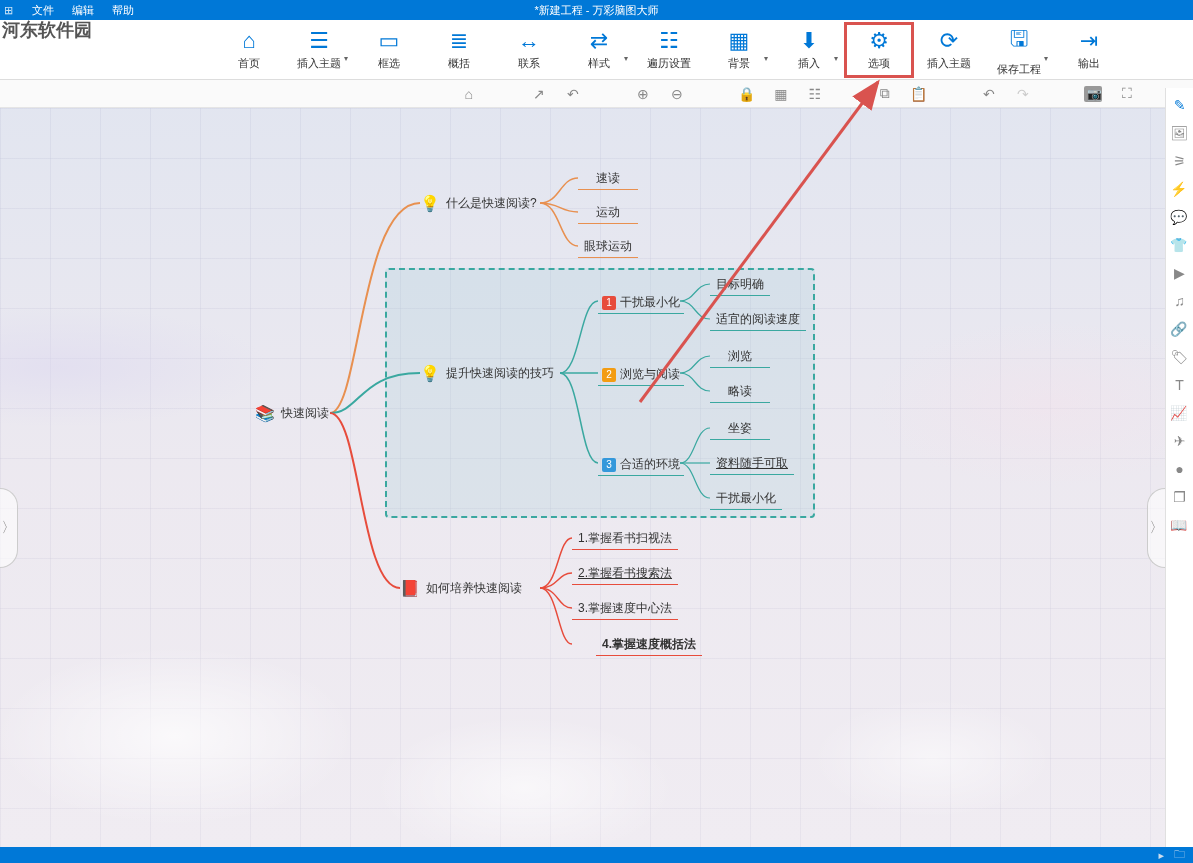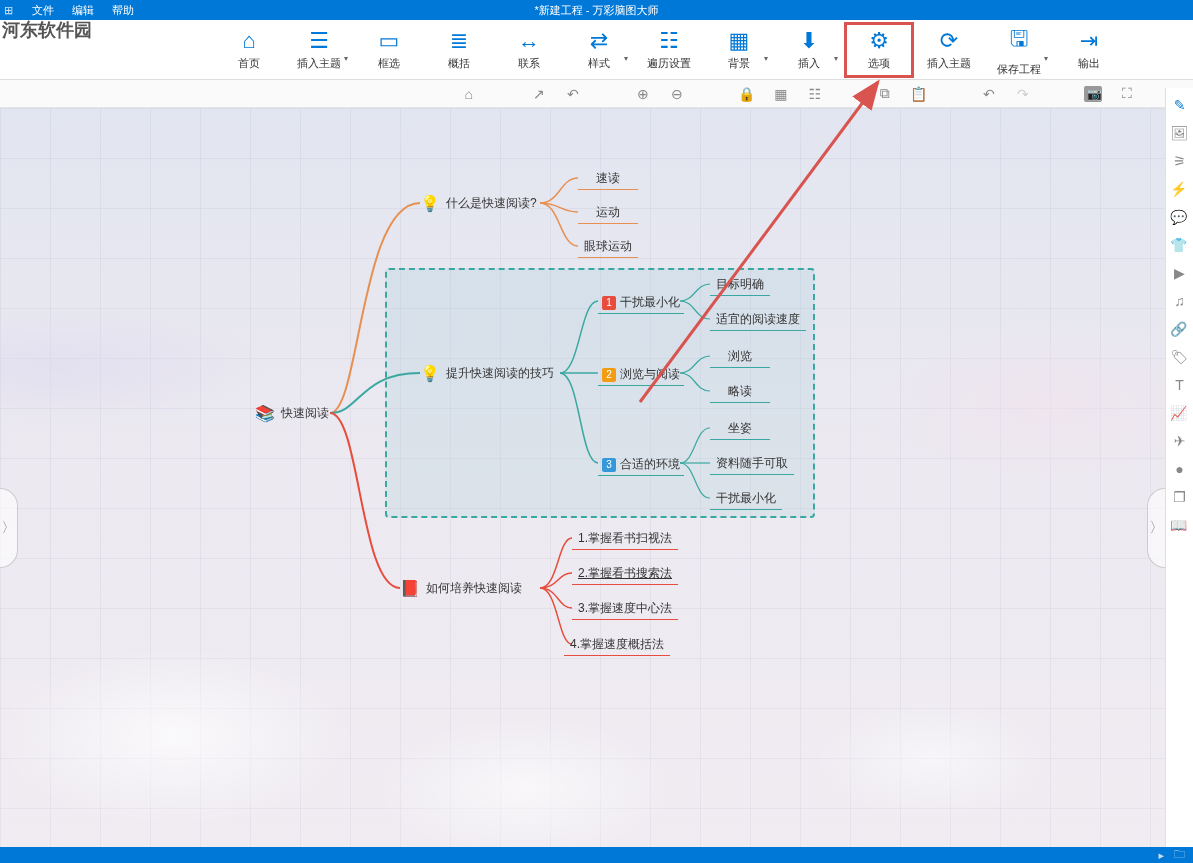--- a/index.html
+++ b/index.html
@@ -251,31 +251,31 @@
     <div class="node" style="left:598px;top:256px;border-bottom:1px solid #3aa8a0;padding:2px 4px;">
       <span class="num-badge nb2">2</span><span>浏览与阅读</span>
     </div>
     <div class="node leaf teal" style="left:710px;top:238px;">浏览</div>
     <div class="node leaf teal" style="left:710px;top:273px;">略读</div>
 
     <div class="node" style="left:598px;top:346px;border-bottom:1px solid #3aa8a0;padding:2px 4px;">
       <span class="num-badge nb3">3</span><span>合适的环境</span>
     </div>
     <div class="node leaf teal" style="left:710px;top:310px;">坐姿</div>
-    <div class="node leaf teal" style="left:710px;top:345px;">资料随手可取</div>
+    <div class="node leaf teal" style="left:710px;top:345px;text-decoration:underline;">资料随手可取</div>
     <div class="node leaf teal" style="left:710px;top:380px;">干扰最小化</div>
 
     <div class="node branch" style="left:400px;top:471px;">
       <span class="ico">📕</span>
       <span>如何培养快速阅读</span>
     </div>
     <div class="node leaf" style="left:572px;top:420px;border-bottom-color:#e74c3c;">1.掌握看书扫视法</div>
     <div class="node leaf" style="left:572px;top:455px;border-bottom-color:#e74c3c;text-decoration:underline;">2.掌握看书搜索法</div>
     <div class="node leaf" style="left:572px;top:490px;border-bottom-color:#e74c3c;">3.掌握速度中心法</div>
-    <div class="node leaf" style="left:564px;top:526px;border-bottom-color:#e74c3c;">4.掌握速度概括法</div>
+    <div class="node leaf" style="left:596px;top:526px;border-bottom-color:#e74c3c;font-weight:bold;">4.掌握速度概括法</div>
 
     <div class="edge-handle edge-left">〉</div>
     <div class="edge-handle edge-right">〉</div>
   </div>
 </div>
 
 <svg class="red-arrow" style="left:0;top:0;" width="1193" height="863">
   <defs>
       <marker id="ah" markerWidth="12" markerHeight="12" refX="9" refY="4" orient="auto">
         <path d="M0,0 L10,4 L0,8 Z" fill="#d9534f"></path>

